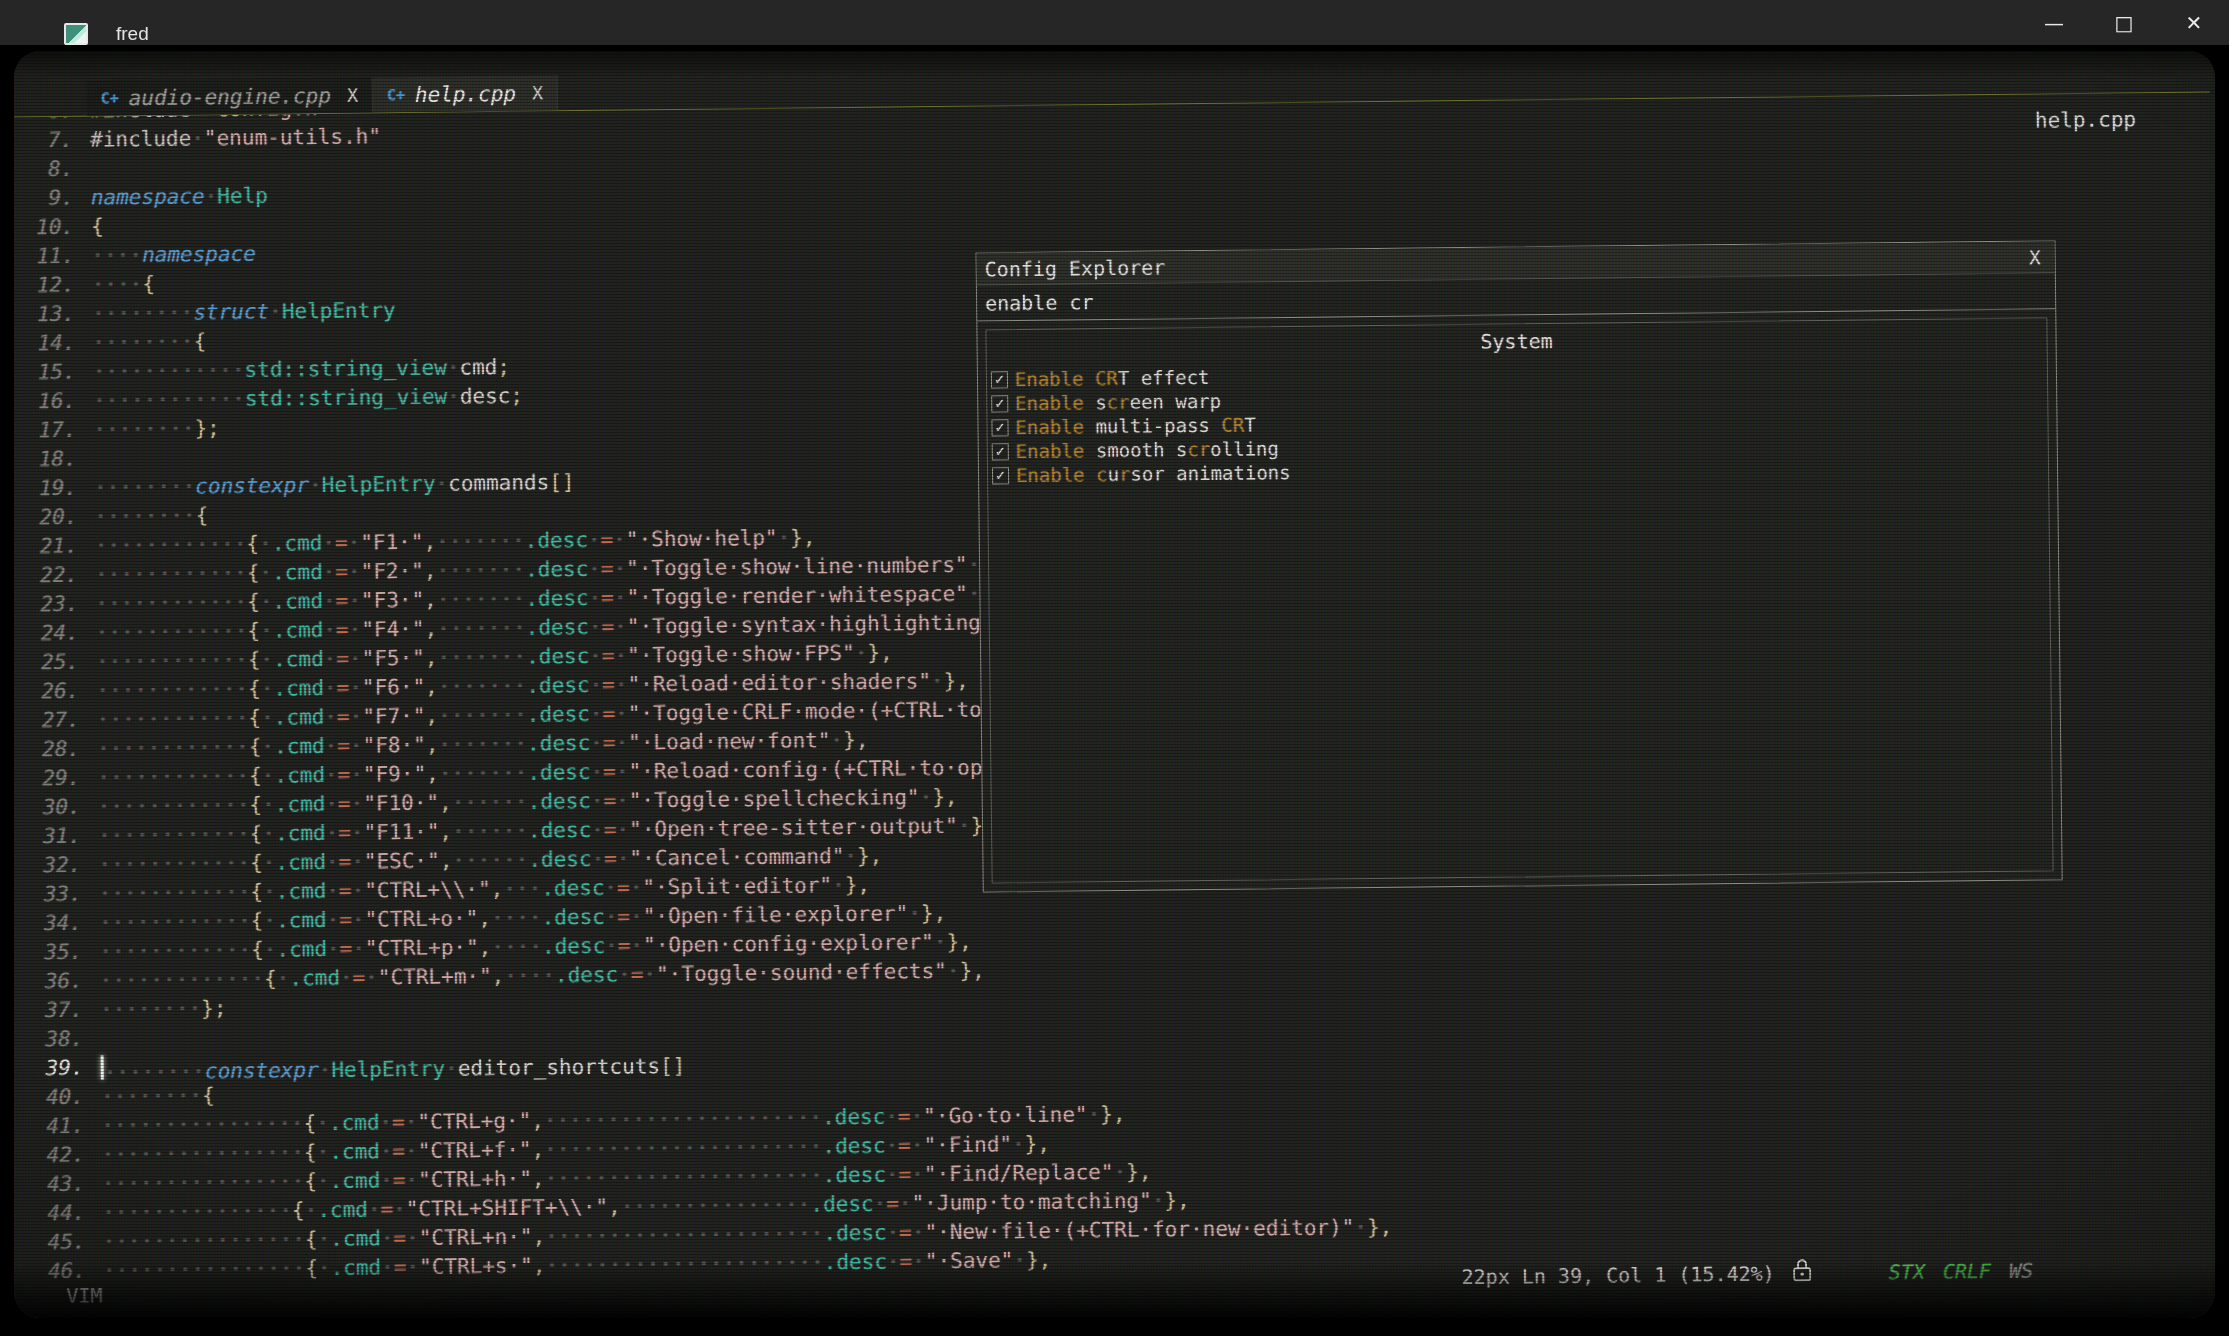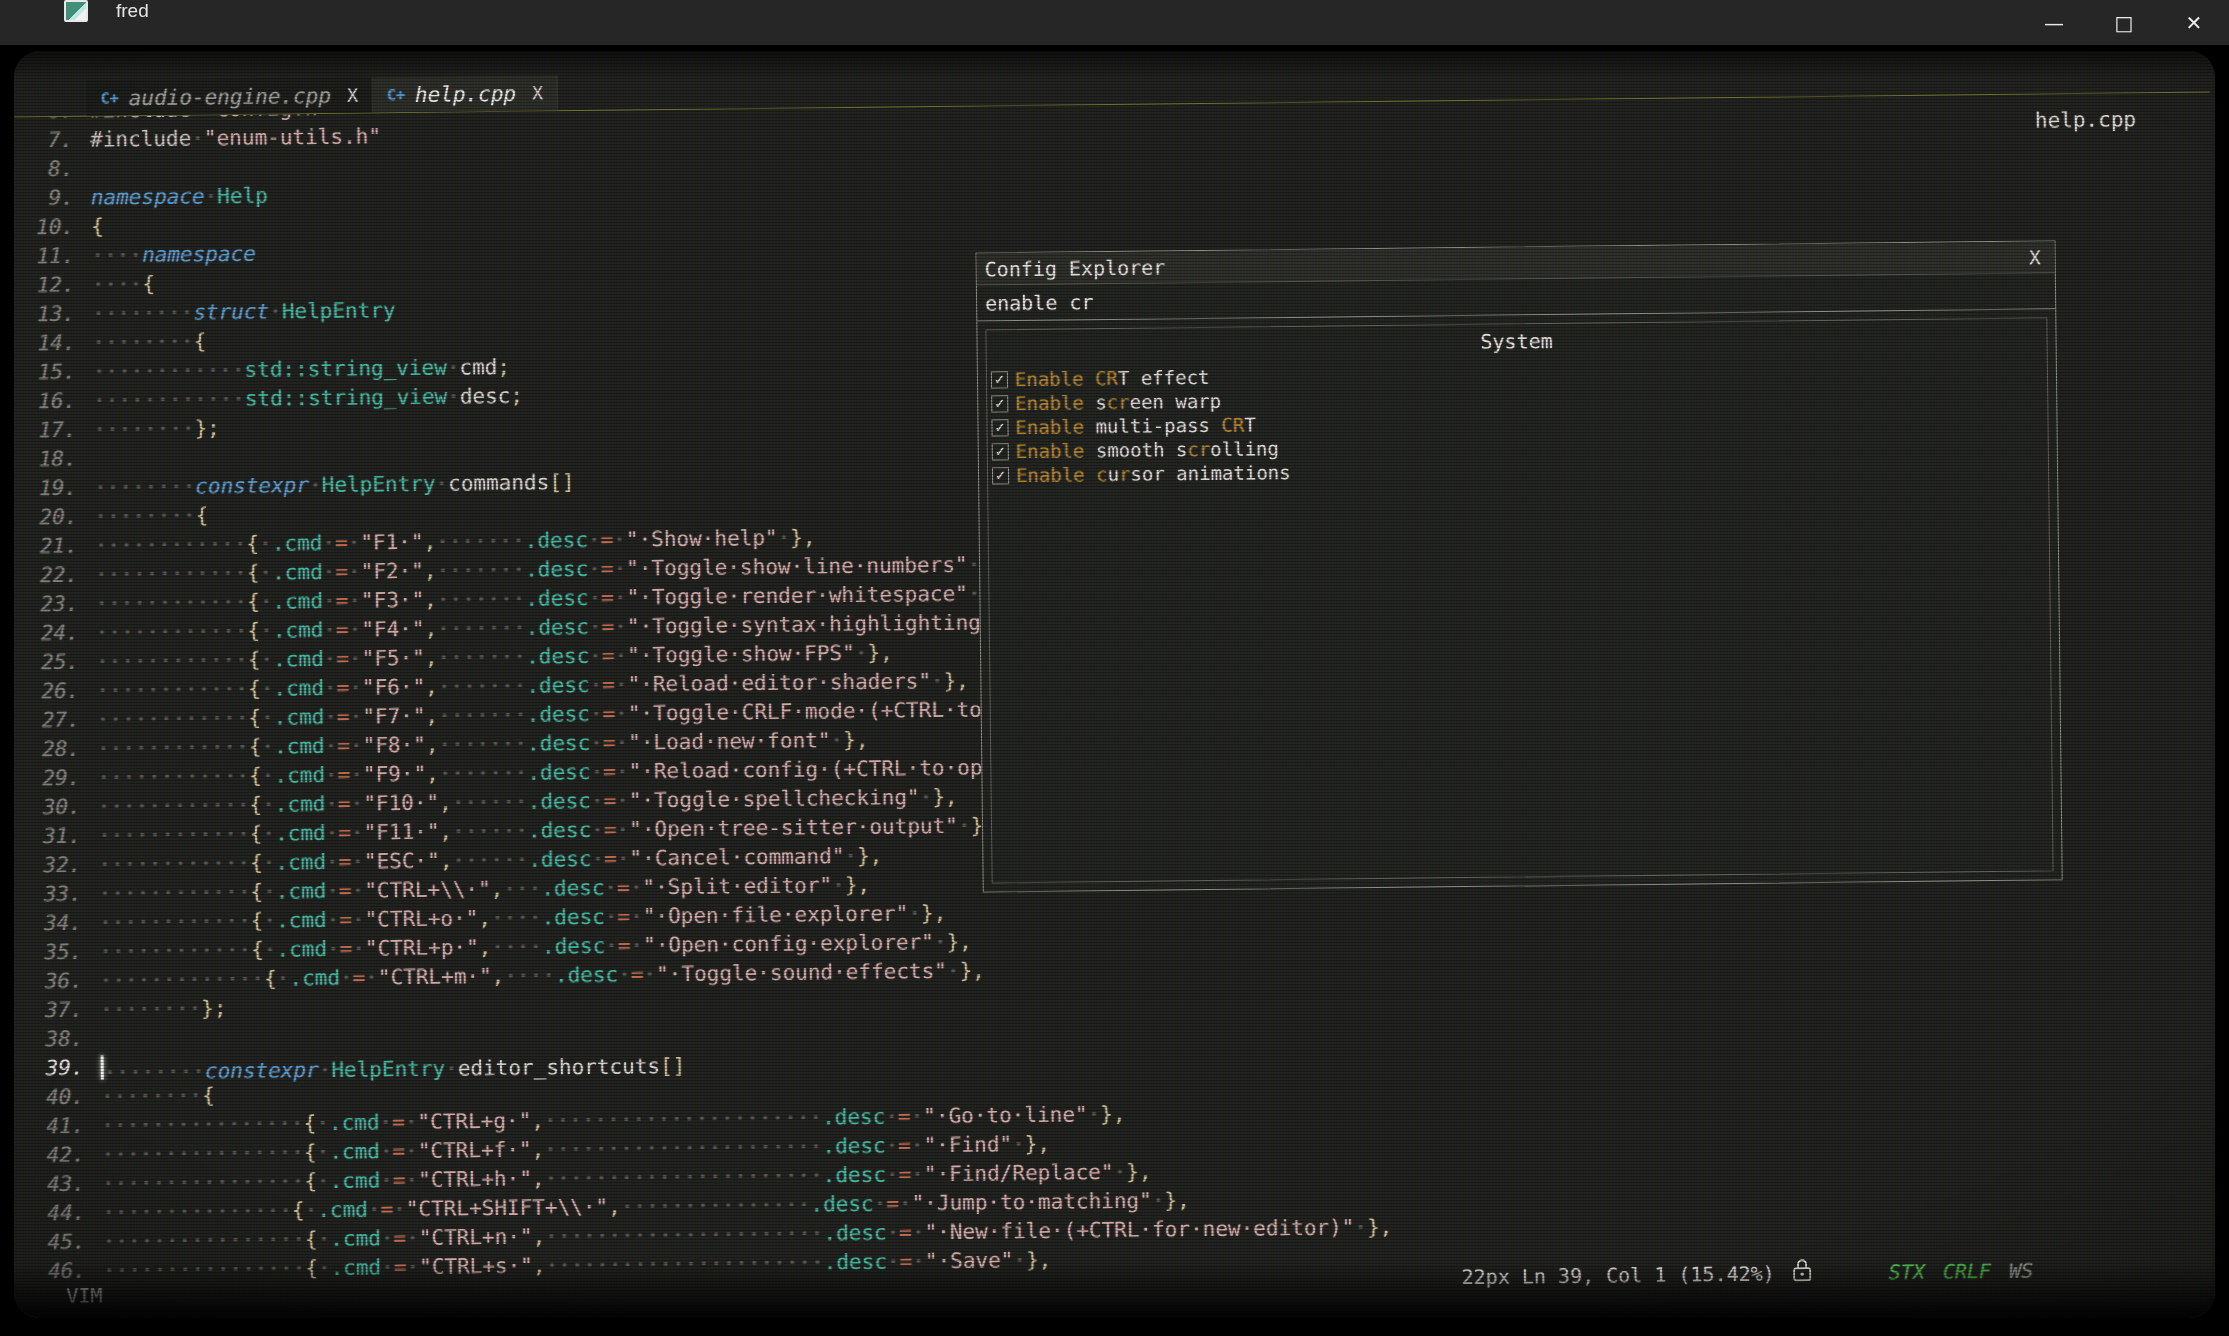--- a/index.html
+++ b/index.html
@@ -1,18 +1,18 @@
 <!DOCTYPE html>
 <html><head>
 <meta charset="utf-8">
 <style>
   html,body{margin:0;padding:0;background:#000;}
   body{width:2229px;height:1336px;overflow:hidden;font-family:"DejaVu Sans Mono",monospace;}
   
-  .titlebar{position:absolute;left:0;top:0;width:2229px;height:45px;background:#262626;display:flex;align-items:flex-start;z-index:50;}
+  .titlebar{position:absolute;left:0;top:0;width:2229px;height:45px;background:#262626;display:flex;align-items:flex-end;z-index:50;}
   .app-icon{width:24px;height:22px;margin-left:64px;border-radius:2px;background:linear-gradient(135deg,#3f8f7a 0 55%,#bfe8df 55% 70%,#f2f2f2 70%);border:2px solid #e8e8e8;box-sizing:border-box;}
   .app-title{color:#e4e4e4;font-family:"Liberation Sans",sans-serif;font-size:19px;margin-left:28px;}
   .win-controls{margin-left:auto;display:flex;align-items:center;height:100%;}
   .win-btn{width:70px;height:100%;display:flex;align-items:center;justify-content:center;color:#eaeaea;font-size:20px;font-family:"DejaVu Sans",sans-serif;cursor:default;}
   
   .screen{position:absolute;left:4px;top:45px;width:2221px;height:1287px;background:#000;overflow:hidden;}
   .crt{position:absolute;left:10px;top:6px;right:10px;bottom:14px;background:#20211d;border-radius:26px;overflow:hidden;
        text-shadow:1px 0 0 rgba(255,90,70,.25),-1px 0 0 rgba(70,140,255,.25),0 0 3px rgba(230,255,230,.10);}
   .crt-content{position:absolute;inset:0;transform:rotate(-0.65deg);transform-origin:50% 40%;}
   .crt-scan{position:absolute;inset:0;z-index:30;pointer-events:none;border-radius:26px;

